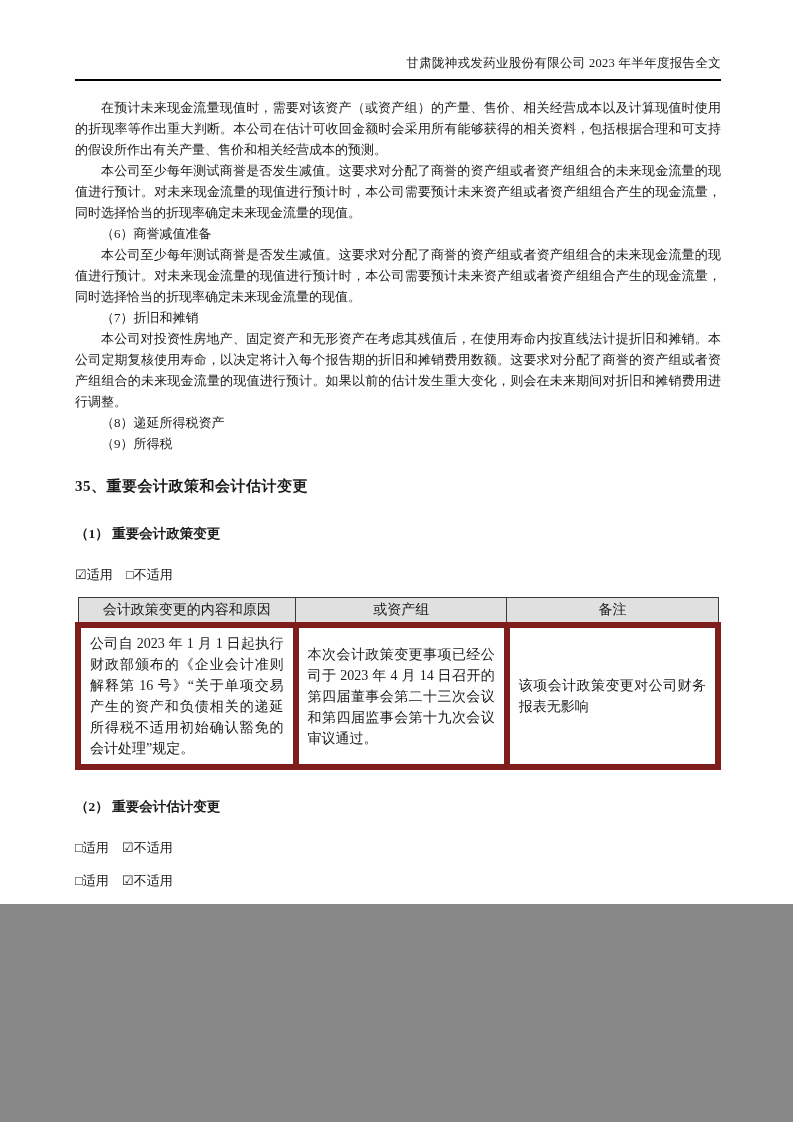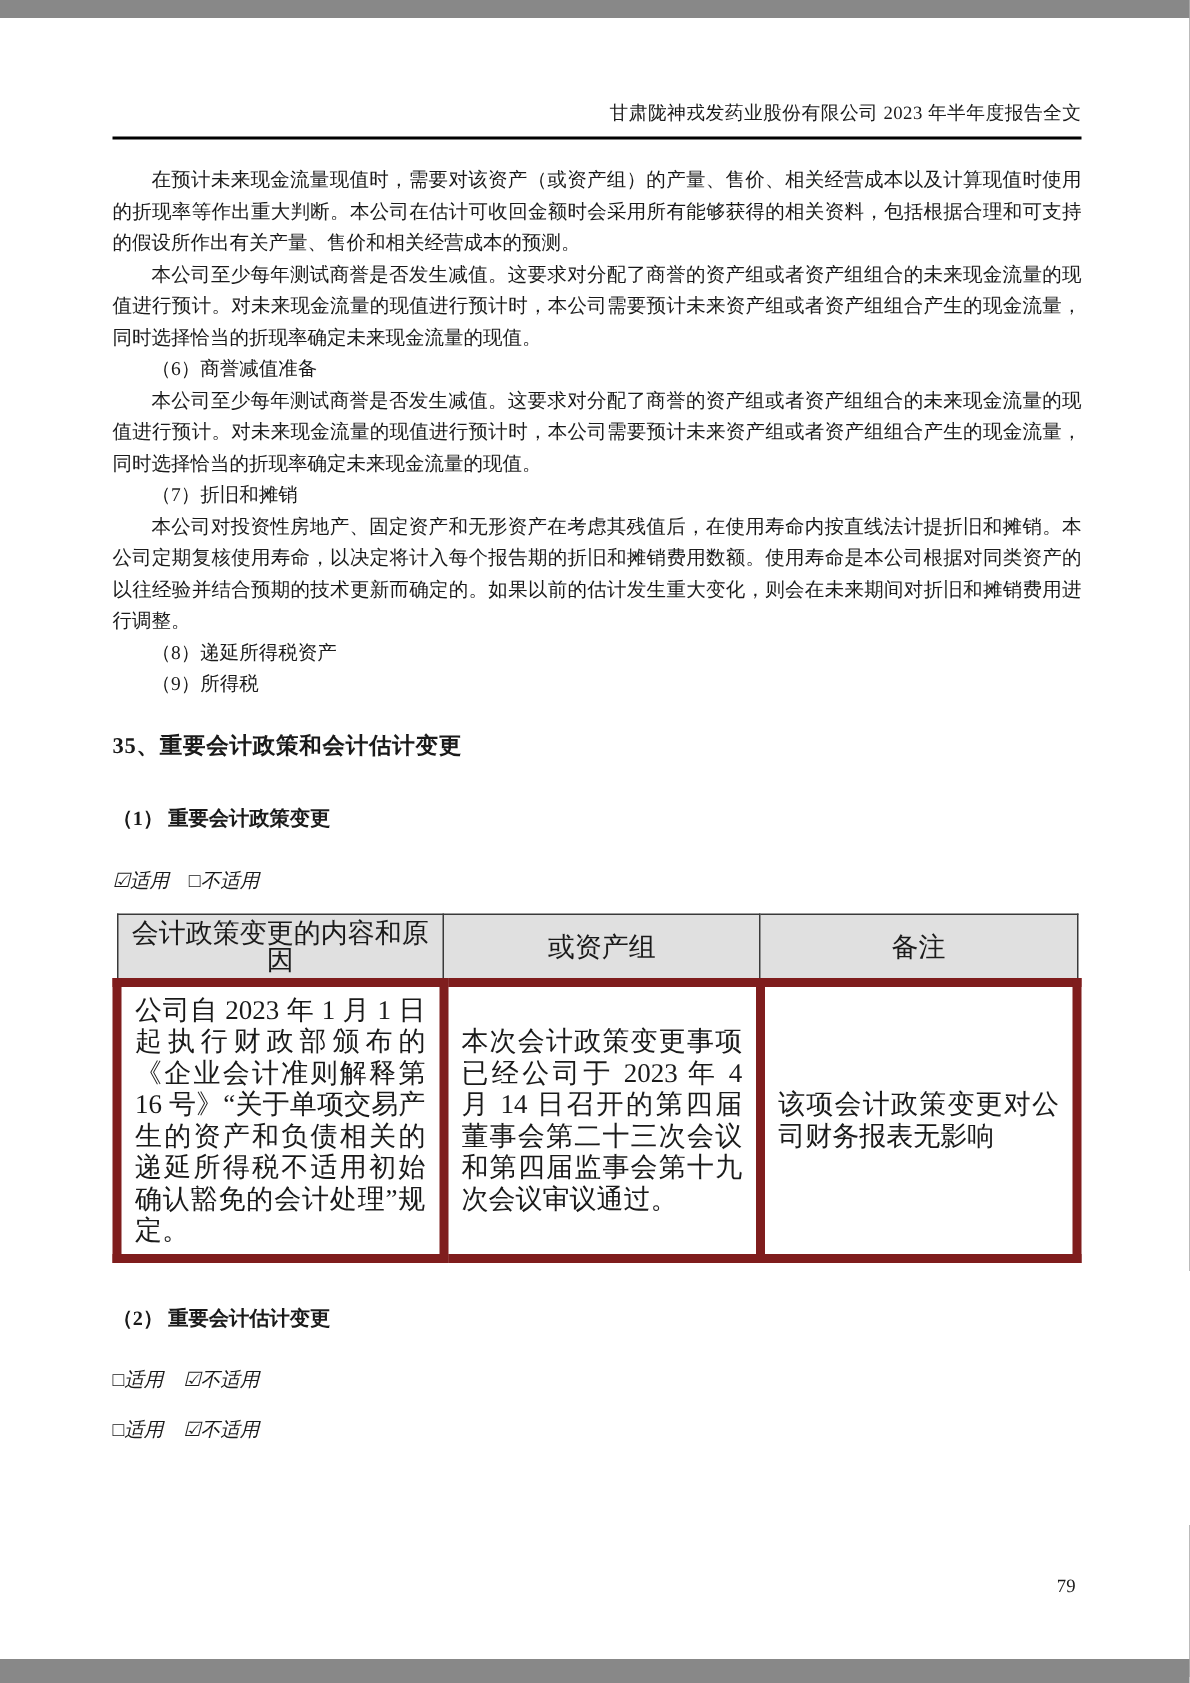--- a/index.html
+++ b/index.html
@@ -4,22 +4,22 @@
 <style>
   html, body {
     margin: 0;
     padding: 0;
     background: #888;
     font-family: "Liberation Serif", "DejaVu Serif", serif;
   }
   .page {
     position: relative;
     width: 793px;
-    height: 1094px;
-    margin: 12px auto;
+    height: 904px;
+    margin: 0 auto;
     background: #ffffff;
     color: #1a1a1a;
     box-sizing: border-box;
     padding: 55px 72px 0 75px;
     overflow: hidden;
   }
   .doc-header {
     text-align: right;
     font-size: 12.5px;
     letter-spacing: 0.3px;
@@ -48,26 +48,26 @@
   }
   .sub-heading {
     margin: 26px 0 20px 0;
     font-size: 13.5px;
     font-weight: bold;
   }
   .applicability {
     margin: 0 0 12px 0;
     font-size: 13px;
   }
-  .applicability .cbx-item { margin-right: 10px; font-style: italic; }
+  .applicability .cbx-item { margin-right: 10px; }
   table.policy-table {
     width: 100%;
     border-collapse: collapse;
     table-layout: fixed;
-    font-size: 18px;
+    font-size: 14px;
     margin: 2px 0 6px 0;
   }
   table.policy-table th {
     background: #e0e0e0;
     border: 1px solid #3a3a3a;
     border-bottom: 2px solid #6a6a6a;
     font-weight: normal;
     text-align: center;
     padding: 3px 4px;
     line-height: 18px;
@@ -93,21 +93,21 @@
 
   <div class="doc-header">甘肃陇神戎发药业股份有限公司 2023 年半年度报告全文</div>
 
   <div class="doc-body">
 
     <p class="para">在预计未来现金流量现值时，需要对该资产（或资产组）的产量、售价、相关经营成本以及计算现值时使用的折现率等作出重大判断。本公司在估计可收回金额时会采用所有能够获得的相关资料，包括根据合理和可支持的假设所作出有关产量、售价和相关经营成本的预测。</p>
     <p class="para">本公司至少每年测试商誉是否发生减值。这要求对分配了商誉的资产组或者资产组组合的未来现金流量的现值进行预计。对未来现金流量的现值进行预计时，本公司需要预计未来资产组或者资产组组合产生的现金流量，同时选择恰当的折现率确定未来现金流量的现值。</p>
     <p class="sub-item-heading">（6）商誉减值准备</p>
     <p class="para">本公司至少每年测试商誉是否发生减值。这要求对分配了商誉的资产组或者资产组组合的未来现金流量的现值进行预计。对未来现金流量的现值进行预计时，本公司需要预计未来资产组或者资产组组合产生的现金流量，同时选择恰当的折现率确定未来现金流量的现值。</p>
     <p class="sub-item-heading">（7）折旧和摊销</p>
-    <p class="para">本公司对投资性房地产、固定资产和无形资产在考虑其残值后，在使用寿命内按直线法计提折旧和摊销。本公司定期复核使用寿命，以决定将计入每个报告期的折旧和摊销费用数额。使用寿命是本公司根据对同类资产的以往经验并结合预期的技术更新而确定的。如果以前的估计发生重大变化，则会在未来期间对折旧和摊销费用进行调整。</p>
+    <p class="para">本公司对投资性房地产、固定资产和无形资产在考虑其残值后，在使用寿命内按直线法计提折旧和摊销。本公司定期复核使用寿命，以决定将计入每个报告期的折旧和摊销费用数额。这要求对分配了商誉的资产组或者资产组组合的未来现金流量的现值进行预计。如果以前的估计发生重大变化，则会在未来期间对折旧和摊销费用进行调整。</p>
     <p class="sub-item-heading">（8）递延所得税资产</p>
     <p class="sub-item-heading">（9）所得税</p>
 
     <h2 class="section-heading">35、重要会计政策和会计估计变更</h2>
 
     <h3 class="sub-heading">（1） 重要会计政策变更</h3>
 
     <p class="applicability">
       <span class="cbx-item">☑适用</span>
       <span class="cbx-item">□不适用</span>

